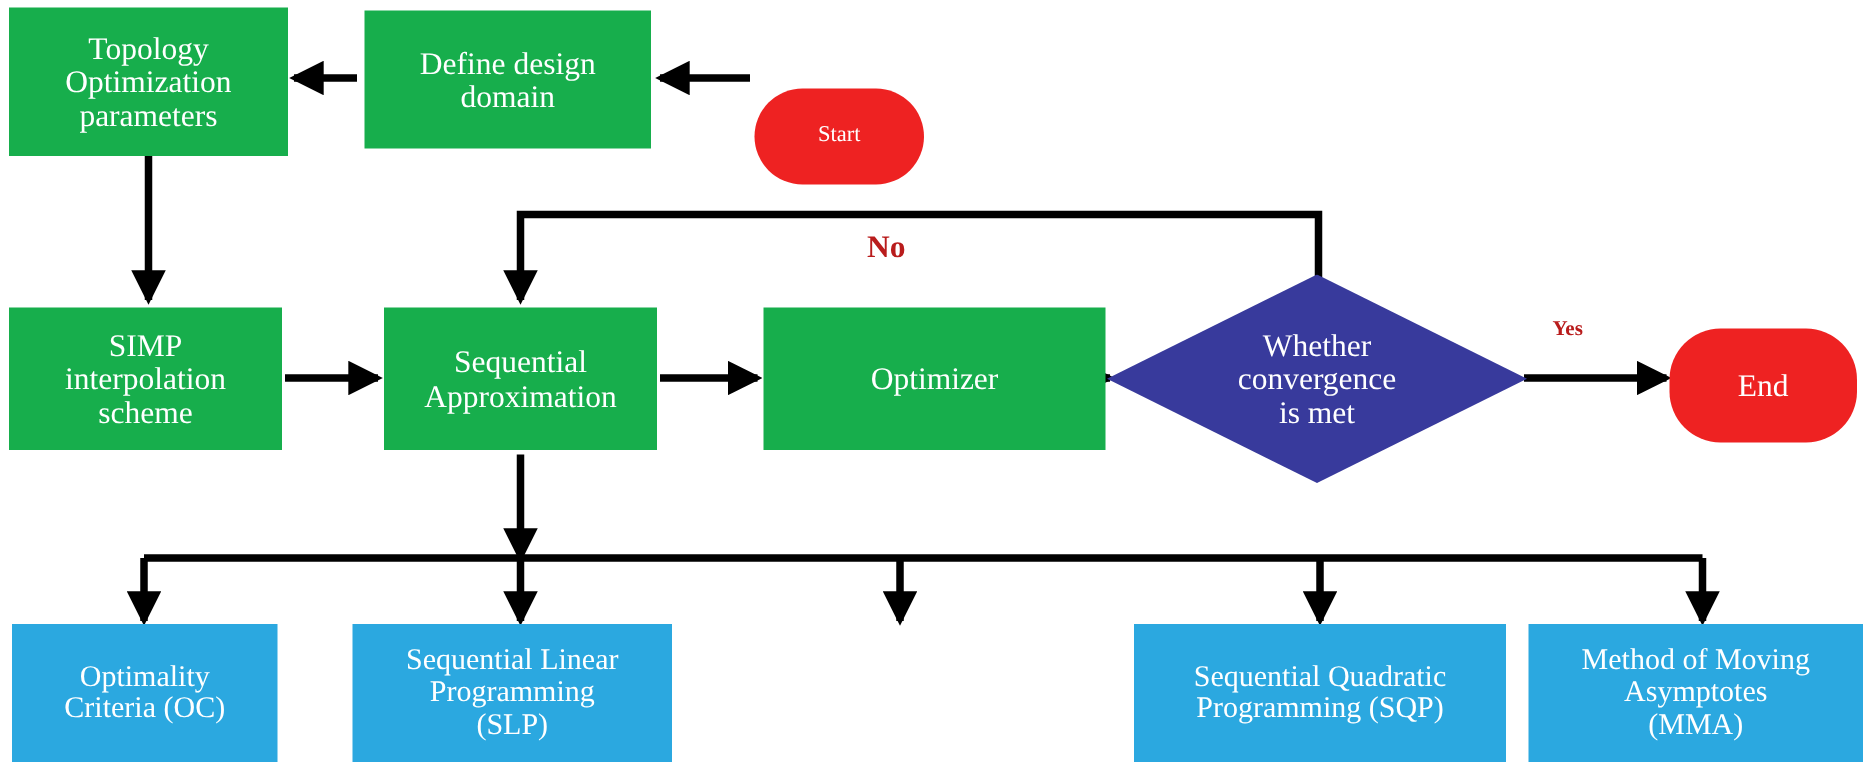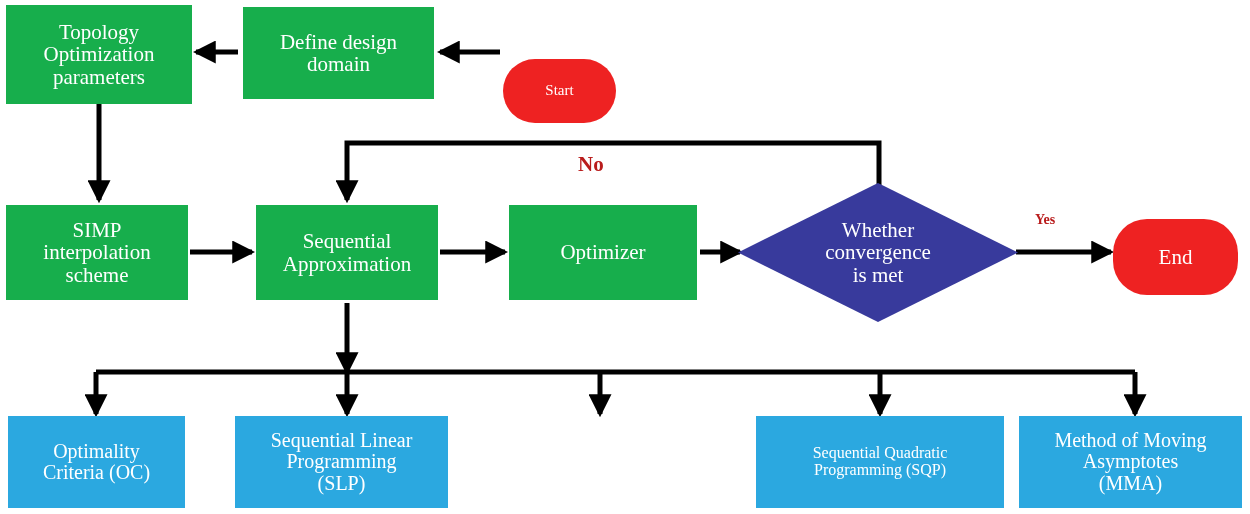--- a/index.html
+++ b/index.html
@@ -129,21 +129,21 @@
     <span class="label">SIMP
 interpolation
 scheme</span>
   </div>
 
   <div class="node proc" style="left:256px; top:205px; width:182px; height:95px; font-size:21px;">
     <span class="label">Sequential
 Approximation</span>
   </div>
 
-  <div class="node proc" style="left:509px; top:205px; width:188px; height:95px; font-size:21px;">
+  <div class="node proc" style="left:509px; top:205px; width:228px; height:95px; font-size:21px;">
     <span class="label">Optimizer</span>
   </div>
 
   <div class="node decision" style="left:738px; top:183px; width:280px; height:139px; font-size:21px;text-align:center;">
     <svg class="dshape" viewBox="0 0 280 139" preserveAspectRatio="none" xmlns="http://www.w3.org/2000/svg">
       <polygon points="140,0 280,69.5 140,139 0,69.5" fill="#383A9C"></polygon>
     </svg>
     <span class="label">Whether
 convergence
 is met</span>
@@ -162,21 +162,21 @@
 Criteria (OC)</span>
   </div>
 
   <div class="node option" style="left:235px; top:416px; width:213px; height:92px; font-size:20px;">
     <span class="label">Sequential Linear
 Programming
 (SLP)</span>
   </div>
 
 
-  <div class="node option" style="left:756px; top:416px; width:248px; height:92px; font-size:16px;">
+  <div class="node option" style="left:756px; top:416px; width:248px; height:92px; font-size:20px;">
     <span class="label">Sequential Quadratic
 Programming (SQP)</span>
   </div>
 
   <div class="node option" style="left:1019px; top:416px; width:223px; height:92px; font-size:20px;">
     <span class="label">Method of Moving
 Asymptotes
 (MMA)</span>
   </div>
 

